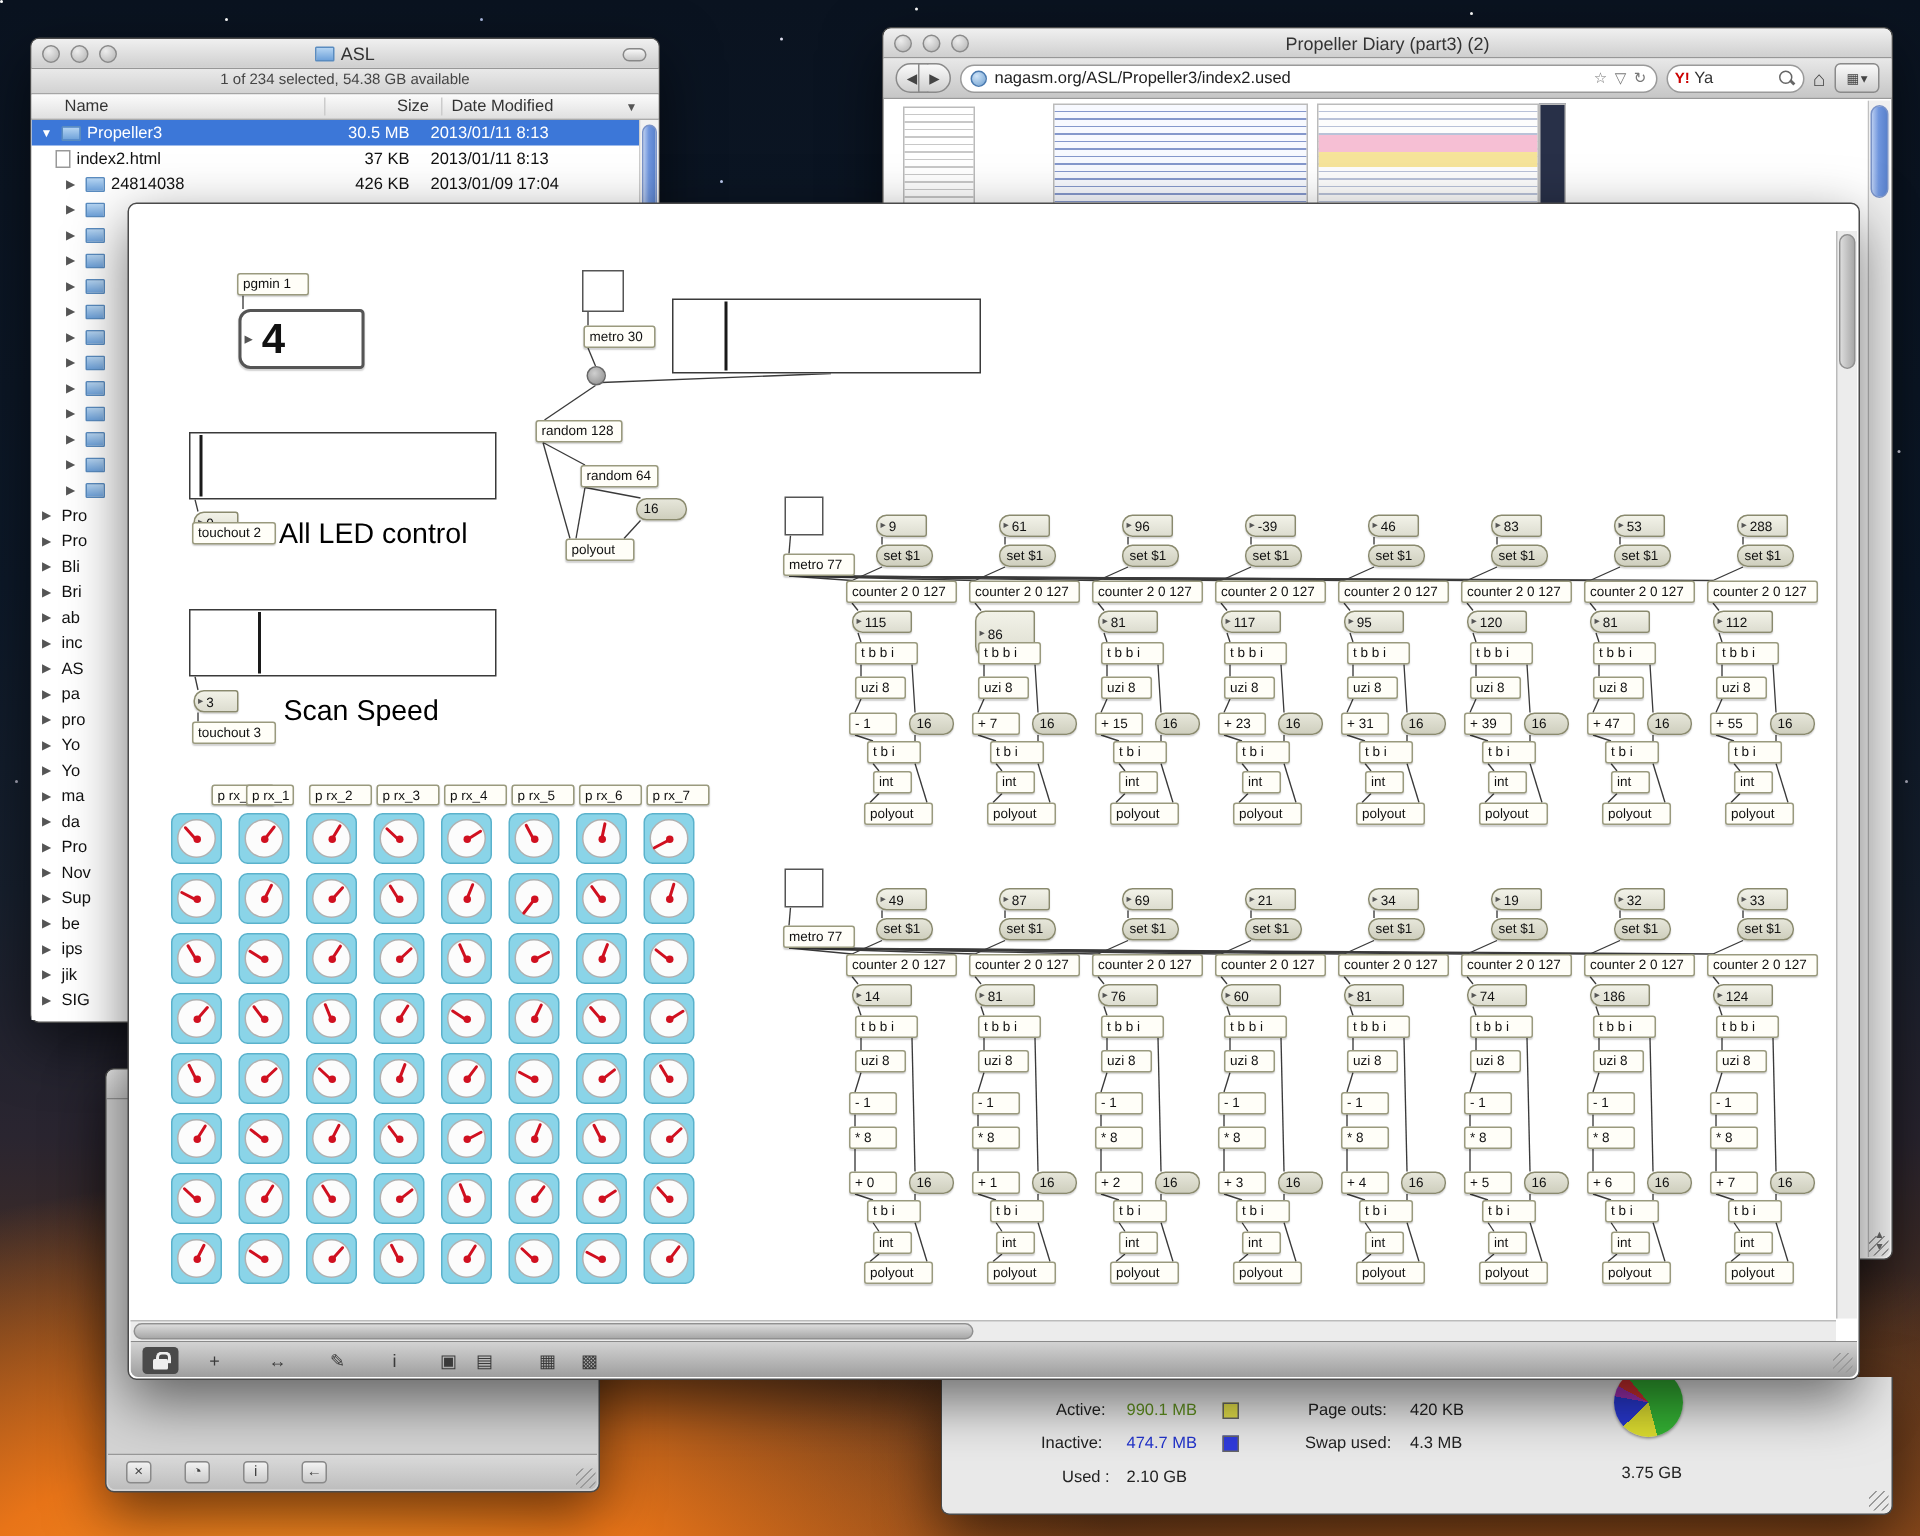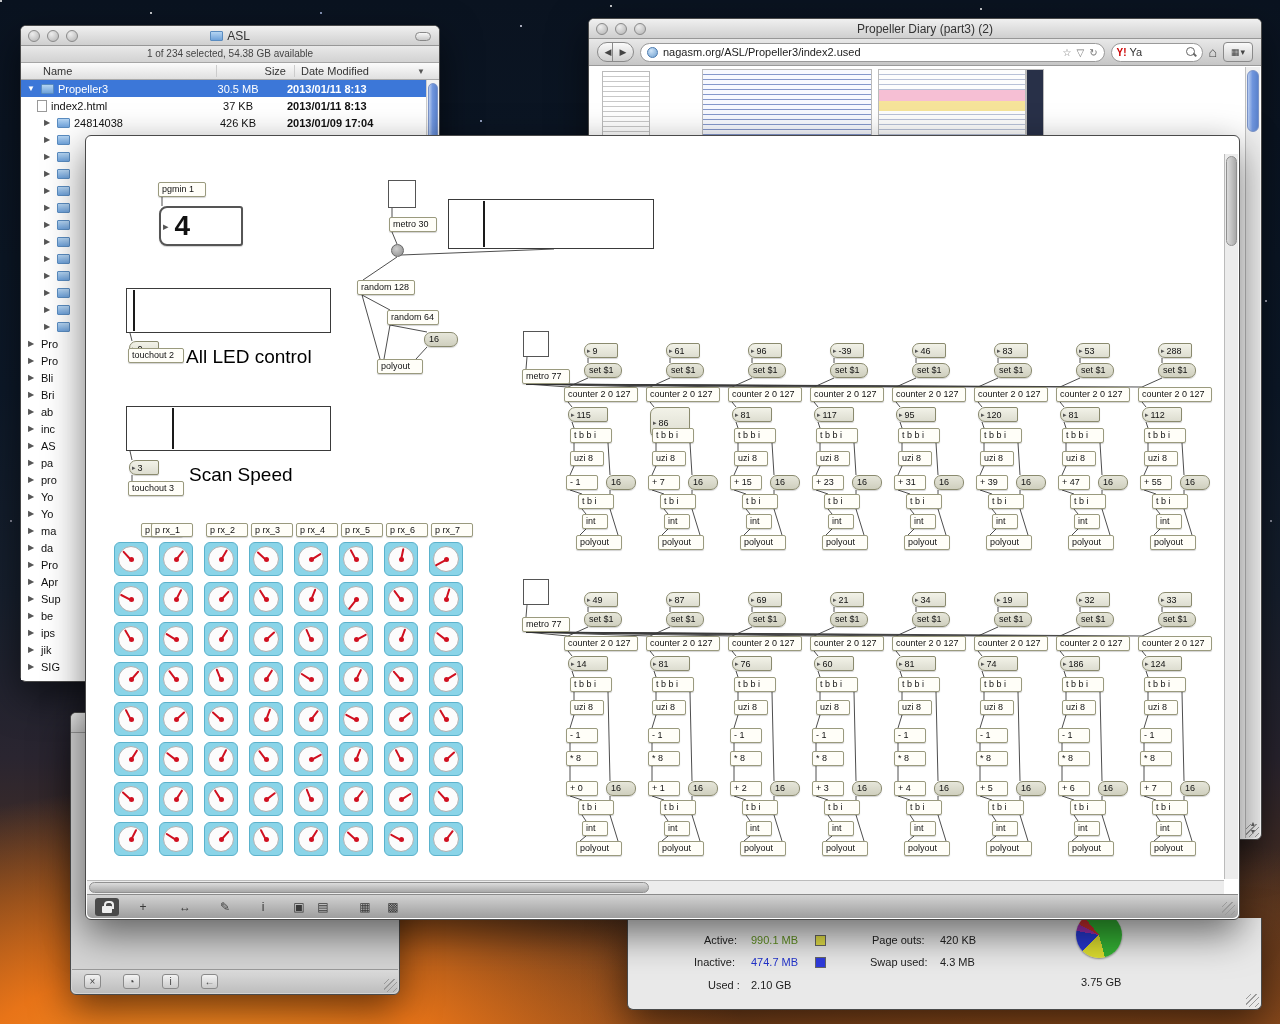--- a/index.html
+++ b/index.html
@@ -38,22 +38,22 @@
   .fch-name { flex:1; padding-left:22px; }
   .fch-size { width:78px; text-align:right; padding-right:8px; border-left:1px solid #ccc; }
   .fch-date { width:145px; padding-left:6px; border-left:1px solid #ccc; display:flex; align-items:center; justify-content:space-between; padding-right:14px; }
   .sorticon { font-size:8px; color:#555; }
   #finder-rows { position:absolute; top:54px; left:0; right:13px; bottom:1px; overflow:hidden; background:#fff; }
   .frow { display:flex; align-items:center; height:17px; font-size:11px; color:#111; }
   .frow.sel { background:#3c77d8; color:#fff; }
   .fname { flex:1; display:flex; align-items:center; gap:4px; overflow:hidden; white-space:nowrap; }
   .disc { width:12px; font-size:8px; color:#555; text-align:center; flex:0 0 auto; }
   .sel .disc { color:#fff; }
-  .fsize { width:78px; text-align:center; padding-right:8px; flex:0 0 auto; }
-  .fdate { width:145px; padding-left:6px; flex:0 0 auto;font-weight:bold; }
+  .fsize { width:78px; text-align:right; padding-right:8px; flex:0 0 auto; }
+  .fdate { width:145px; padding-left:6px; flex:0 0 auto; }
   .ficon-folder { width:13px; height:10px; border-radius:1px; background:linear-gradient(#b4d4f2,#6fa2da);
     border:1px solid #5a8cc0; position:relative; flex:0 0 auto; }
   .ficon-file { width:10px; height:12px; background:#fff; border:1px solid #999; flex:0 0 auto; }
   .fvscroll { position:absolute; right:0; top:54px; bottom:1px; width:13px; background:#f2f2f2; border-left:1px solid #ccc; border-radius:0 0 5px 0;}
   .aquathumb { position:absolute; left:1px; right:1px; top:3px; height:62px; border-radius:6px;
     background:linear-gradient(90deg,#b8ccf0,#6f95dd 45%,#5a82cc); border:1px solid #7a93c8; }
   .scrollarrows { position:absolute; bottom:2px; left:0; right:0; text-align:center; font-size:7px; color:#666; line-height:8px;}
 
   
   #browser { left:588px; top:18px; width:674px; height:822px; background:#fff; z-index:20; }
@@ -424,21 +424,21 @@
         <span class="fname" style="padding-left: 4px;">
           <span class="disc">▶</span>
           <span>Pro</span>
         </span>
         <span class="fsize"></span>
         <span class="fdate"></span>
       </div>
       <div class="frow">
         <span class="fname" style="padding-left: 4px;">
           <span class="disc">▶</span>
-          <span>Apr</span>
+          <span>Nov</span>
         </span>
         <span class="fsize"></span>
         <span class="fdate"></span>
       </div>
       <div class="frow">
         <span class="fname" style="padding-left: 4px;">
           <span class="disc">▶</span>
           <span>Sup</span>
         </span>
         <span class="fsize"></span>
@@ -865,21 +865,21 @@
     <div class="mslider" style="left: 40px; top: 270px; width: 205px; height: 45px;">
       <div class="scursor" style="left: 45px;"></div>
     </div>
     <div class="mnum" style="left: 43px; top: 324px; width: 30px; height: 15px;">
       <span class="tri">▸</span>
       <span class="nval">3</span>
     </div>
     <div class="mobj" style="left: 42px; top: 345px; width: 56px; height: 15px;">touchout 3</div>
     <div class="mcomment" style="left: 103px; top: 328px; width: 140px; height: 24px;">Scan Speed</div>
     <div class="mobj" style="left: 30px; top: 387px; width: 42px; height: 14px; margin-left: 25px;">p rx_0</div>
-    <div class="mobj" style="left: 65px; top: 387px; width: 42px; height: 14px;">p rx_1</div>
+    <div class="mobj" style="left: 78px; top: 387px; width: 32px; height: 14px;">p rx_1</div>
     <div class="mobj" style="left: 120px; top: 387px; width: 42px; height: 14px;">p rx_2</div>
     <div class="mobj" style="left: 165px; top: 387px; width: 42px; height: 14px;">p rx_3</div>
     <div class="mobj" style="left: 210px; top: 387px; width: 42px; height: 14px;">p rx_4</div>
     <div class="mobj" style="left: 255px; top: 387px; width: 42px; height: 14px;">p rx_5</div>
     <div class="mobj" style="left: 300px; top: 387px; width: 42px; height: 14px;">p rx_6</div>
     <div class="mobj" style="left: 345px; top: 387px; width: 42px; height: 14px;">p rx_7</div>
     <div class="dial" style="left: 28px; top: 406px; width: 34px; height: 34px;">
       <div class="face"></div>
       <div class="needle" style="transform: rotate(-42deg);"></div>
       <div class="hub"></div>

